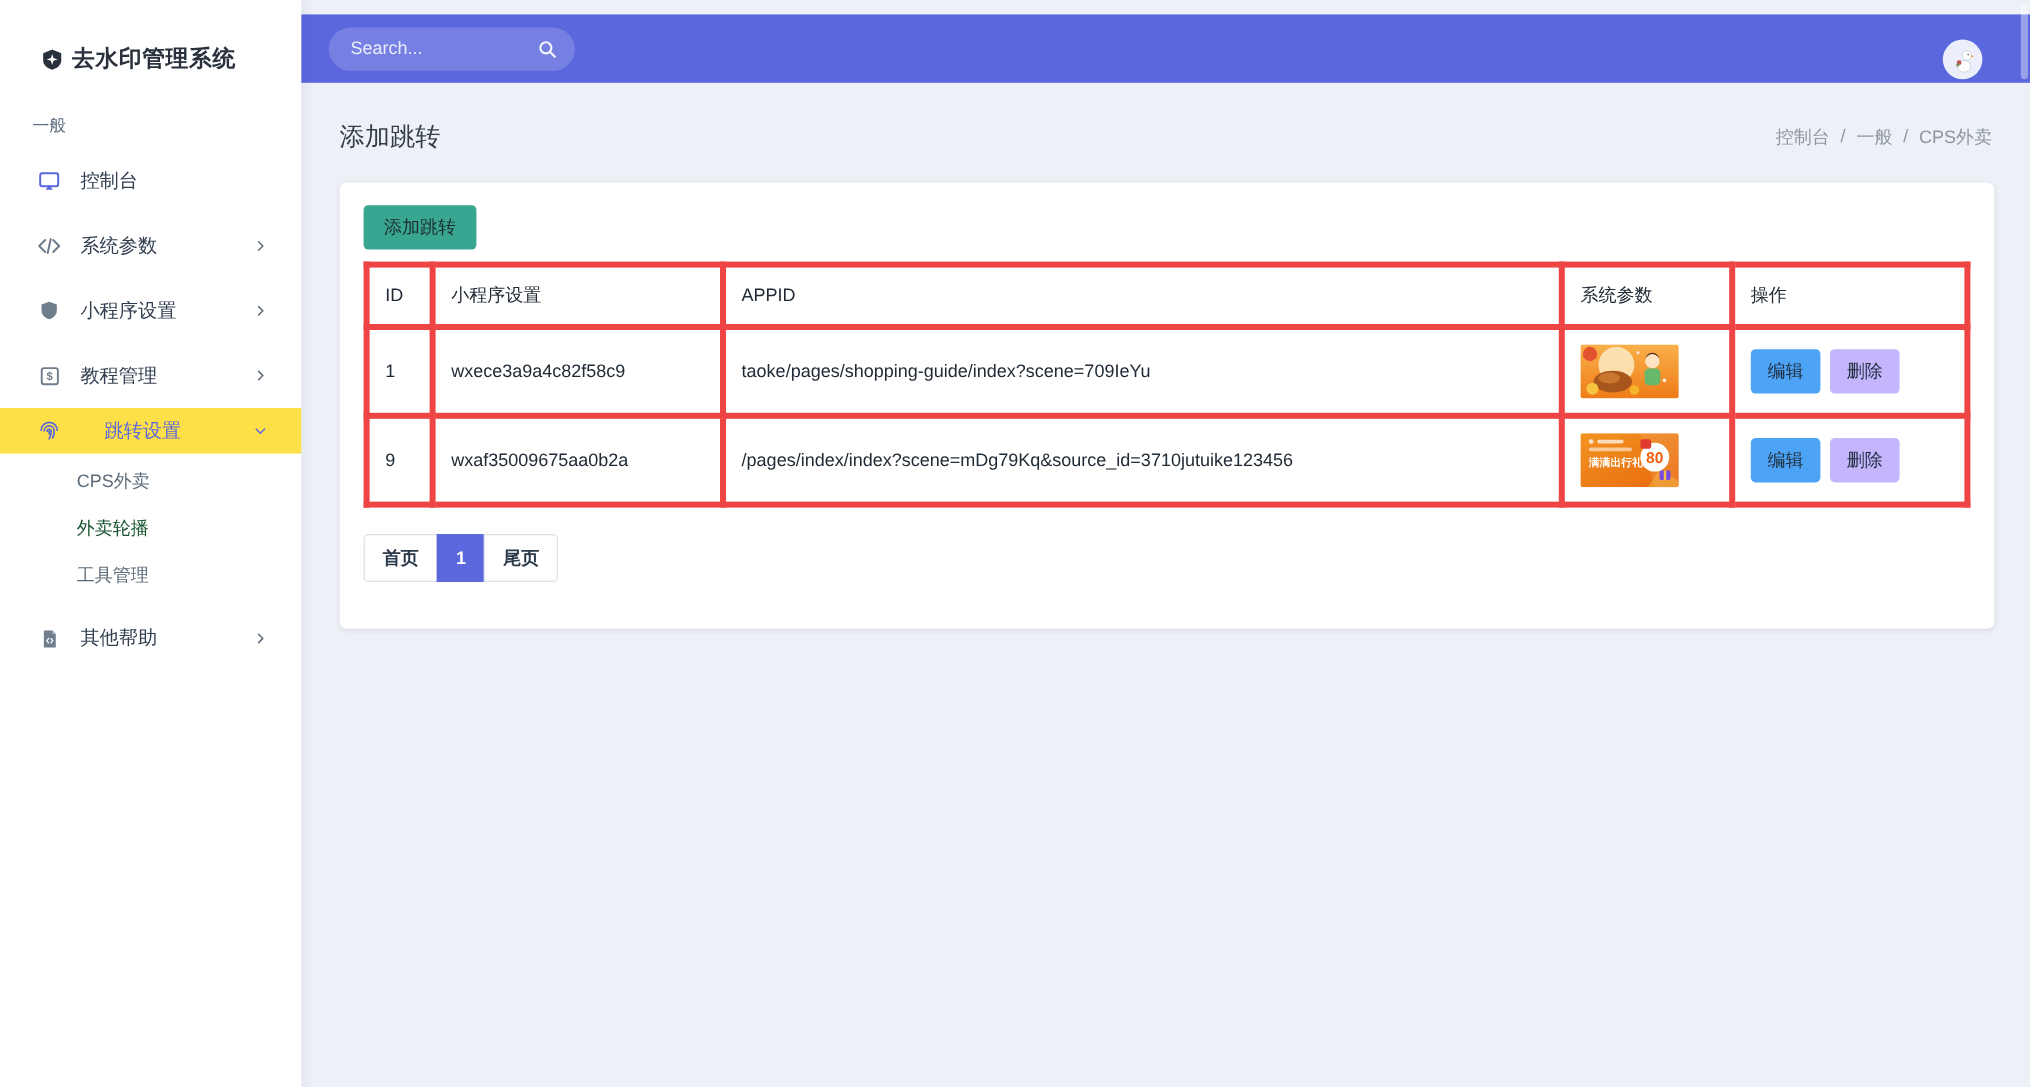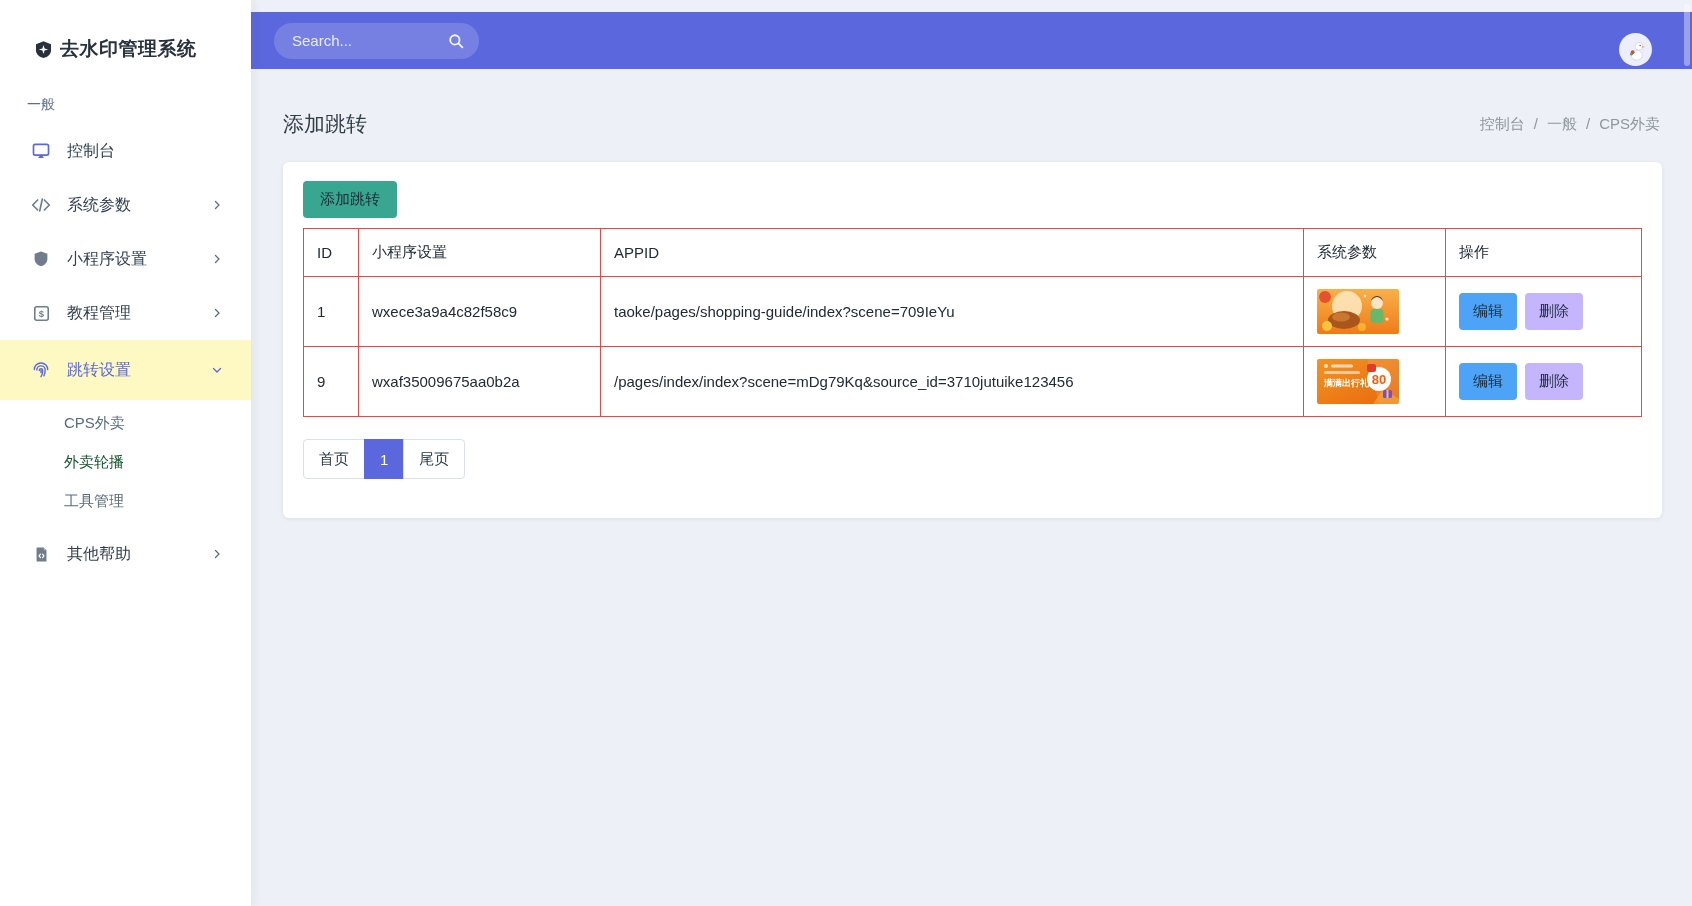--- a/index.html
+++ b/index.html
@@ -19,21 +19,21 @@
   .logo-text { font-size:19px; font-weight:bold; color:#28313c; letter-spacing:.5px; }
   .section-label { margin:34px 0 0 27px; font-size:14px; color:#61707f; }
   .nav { margin-top:10px; }
   .nav-item {
     display:flex; align-items:center; height:54px; padding:0 28px 0 30px;
     cursor:pointer; color:#313e4f; font-size:16px;
   }
   .nav-item .nav-icon { width:22px; display:flex; justify-content:center; }
   .nav-item .nav-label { margin-left:15px; flex:1; }
   .nav-item .chev { display:flex; }
-  .nav-item.active { background:#fef9c3; color:#5b68dd; height:60px; }
+  .nav-item.active { background:#fde047; color:#5b68dd; height:38px;gap:20px; }
   .subnav { padding:4px 0 6px 0; }
   .sub-item {
     padding:10px 0 10px 64px; font-size:15px; color:#5c6b7a; cursor:pointer;
   }
   .sub-item.active { color:#14532d; }
 
   
   .topbar {
     position:absolute; left:251px; top:0; right:0; height:57px;
     background:#5b68dd; display:flex; align-items:center; z-index:4;margin-top:12px;
@@ -47,57 +47,57 @@
     color:#fff; font-size:15px; font-family:inherit; min-width:0;
   }
   .search-pill input::placeholder { color:rgba(255,255,255,.85); }
   .avatar {
     position:absolute; right:40px; top:21px; width:33px; height:33px; border-radius:50%;
     background:#eceefb; display:flex; align-items:center; justify-content:center;
     cursor:pointer; overflow:hidden;
   }
 
   
-  .main { position:absolute; left:251px; top:86px; right:0; }
+  .main { position:absolute; left:251px; top:76px; right:0; }
   .page-head {
     height:76px; padding:0 32px; display:flex; align-items:center; justify-content:space-between;
   }
   .page-title { font-size:21px; font-weight:normal; color:#333d47; }
   .breadcrumb { font-size:15px; color:#8e979e; display:flex; gap:9px; }
   .breadcrumb .crumb-link { cursor:pointer; }
   .card {
     margin:0 30px 0 32px; background:#fff; border-radius:6px;
     box-shadow:0 1px 4px rgba(21,27,38,.08); padding:19px 20px 39px 20px;
   }
   .btn-add {
     display:inline-block; border:none; cursor:pointer; font-family:inherit;
     background:#38a690; color:#1d2b33; font-size:15px; border-radius:4px;
     padding:9px 17px; margin-bottom:10px;
   }
 
   
   table { width:100%; border-collapse:collapse; font-size:15px; color:#212b36; }
-  th,td { border:1px solid #ef4444; text-align:left; padding:14px 13px; font-weight:normal; }
+  th,td { border:5px solid #ef4444; text-align:left; padding:14px 13px; font-weight:normal; }
   col.c-id{width:55px;} col.c-path{width:242px;} col.c-appid{width:auto;}
   col.c-img{width:142px;} col.c-act{width:196px;}
   td.img-cell { padding:12px 13px; }
   .thumb { width:82px; height:45px; border-radius:2px; display:block; }
   .btn-edit,.btn-del {
     border:none; cursor:pointer; font-family:Liberation Serif, serif; font-size:15px;
     border-radius:4px; padding:9px 14px; color:#1f2d3d;
   }
   .btn-edit { background:#4da3f5; margin-right:8px; }
   .btn-del { background:#c4b5fd; }
 
   
   .pagination { margin-top:22px; display:inline-flex; }
   .page-btn {
     height:40px; background:#fff; border:1px solid #dbe0e6; color:#2b3a4a;
     font-size:15px; font-family:inherit; padding:0 15px; cursor:pointer; margin-left:-1px;
-    display:inline-flex; align-items:center;
+    display:inline-flex; align-items:center;font-weight:bold;
   }
   .page-btn:first-child { border-radius:4px 0 0 4px; margin-left:0; }
   .page-btn:last-child { border-radius:0 4px 4px 0; }
   .page-btn.current {
     background:#5b68dd; border-color:#5b68dd; color:#fff; padding:0 15px; cursor:default;
   }
 
   .scrollbar-thumb {
     position:absolute; right:2px; top:4px; width:6px; height:62px;
     background:rgba(255,255,255,.38); border-radius:3px; z-index:9;

